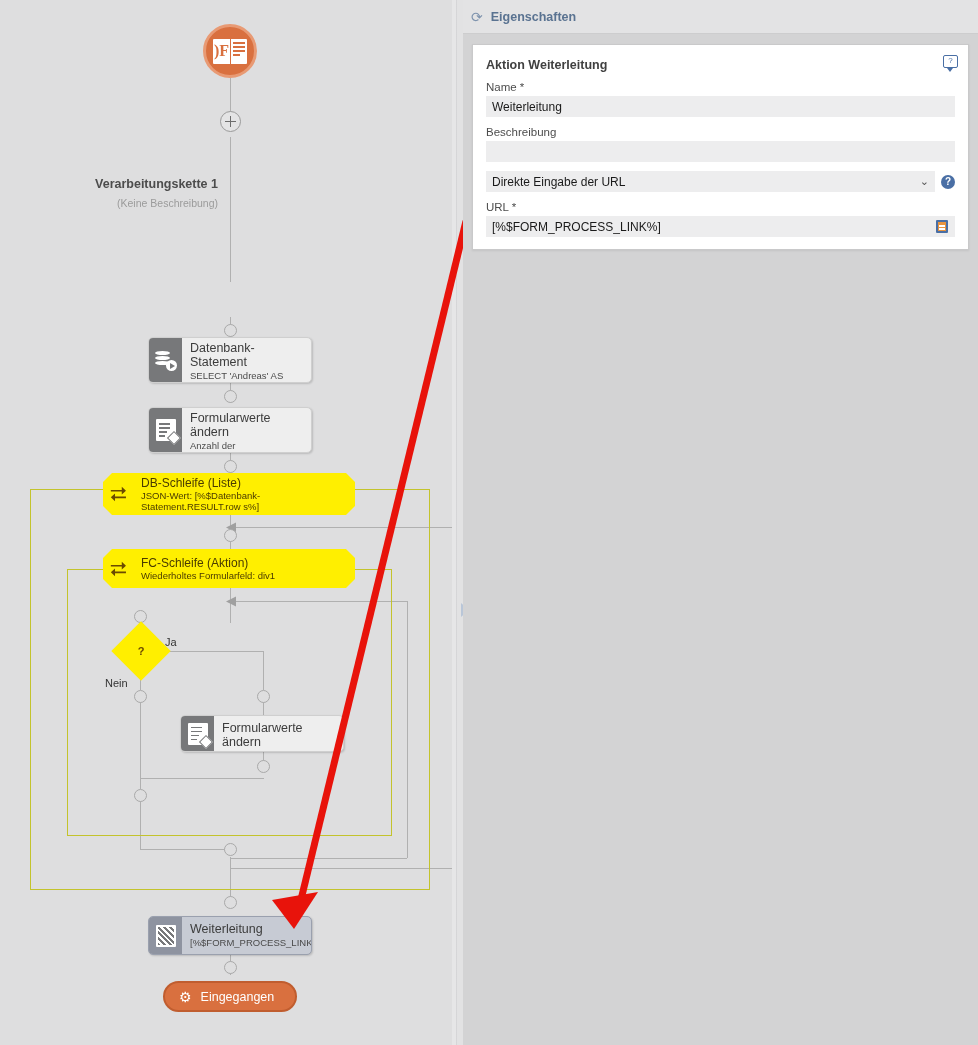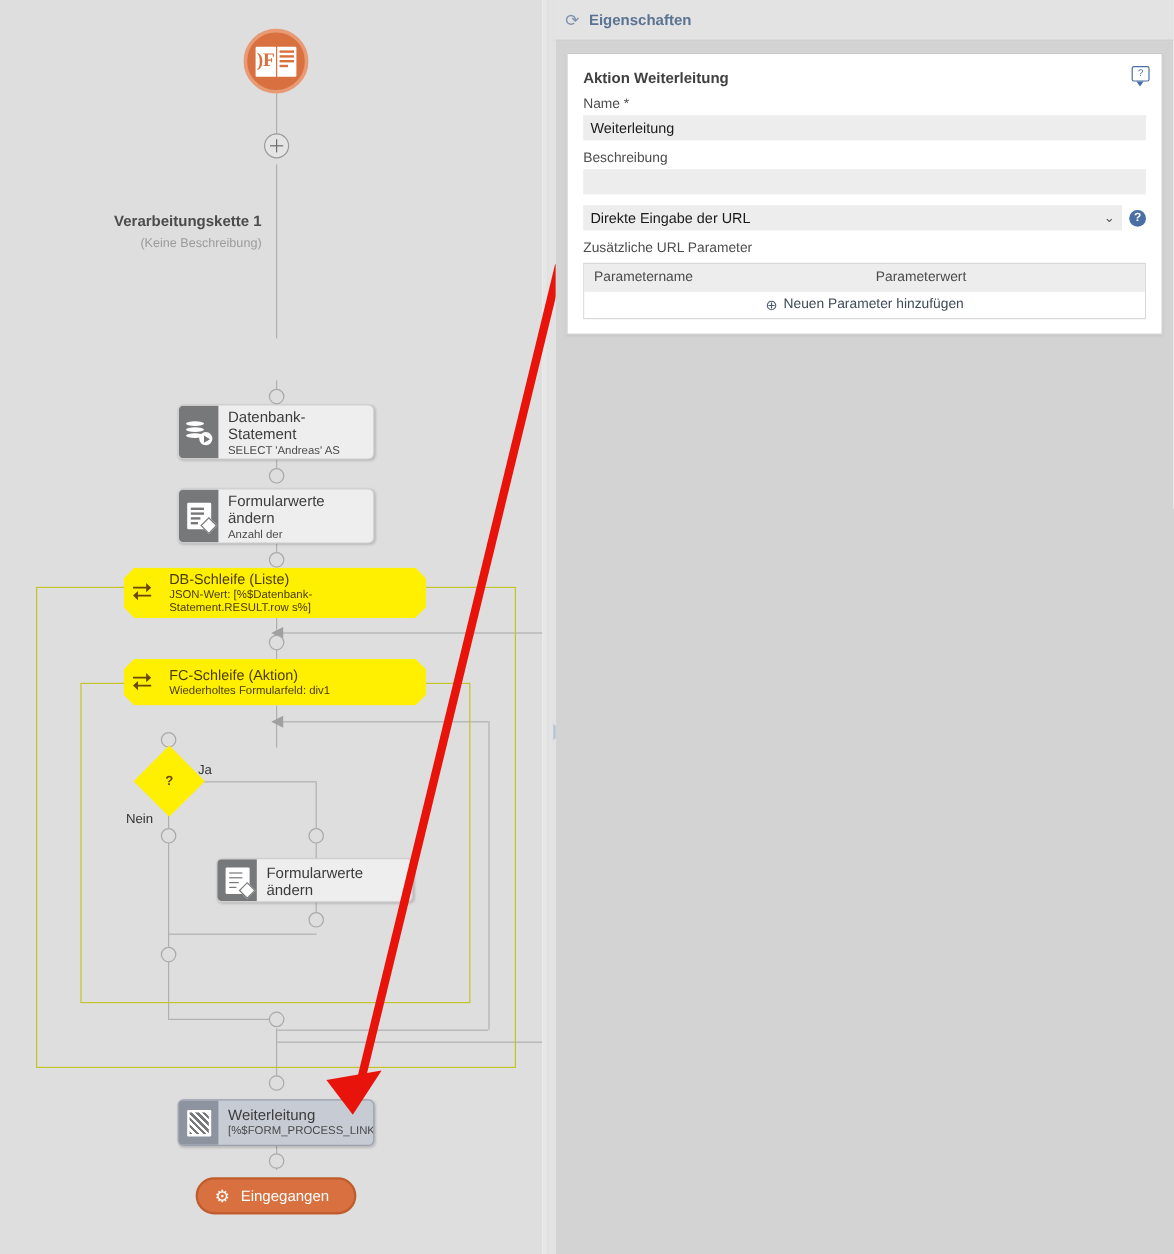--- a/index.html
+++ b/index.html
@@ -443,29 +443,25 @@
       <div class="fld">
         <div class="row">
           <div class="fselect grow">
             <span>Direkte Eingabe der URL</span>
             <span class="chev">⌄</span>
           </div>
           <div class="qmark">?</div>
         </div>
       </div>
 
-
       <div class="fld">
-        <div class="flabel">Zusätzliche URL Parameter</div>
-        <div id="params-table">
-          <div id="params-head">
-            <div class="ph1">Parametername</div>
-            <div class="ph2">Parameterwert</div>
-          </div>
-          <div id="params-add">
-            <span class="plus-circ">⊕</span>
-            <span>Neuen Parameter hinzufügen</span>
-          </div>
+        <div class="flabel">URL *</div>
+        <div class="finput" style="justify-content:space-between;">
+          <span>[%$FORM_PROCESS_LINK%]</span>
+          <span class="inline-icon">
+              <span class="book-ico"></span>
+            </span>
         </div>
       </div>
+
     </div>
   </div>
 </div>
 
 </body></html>

